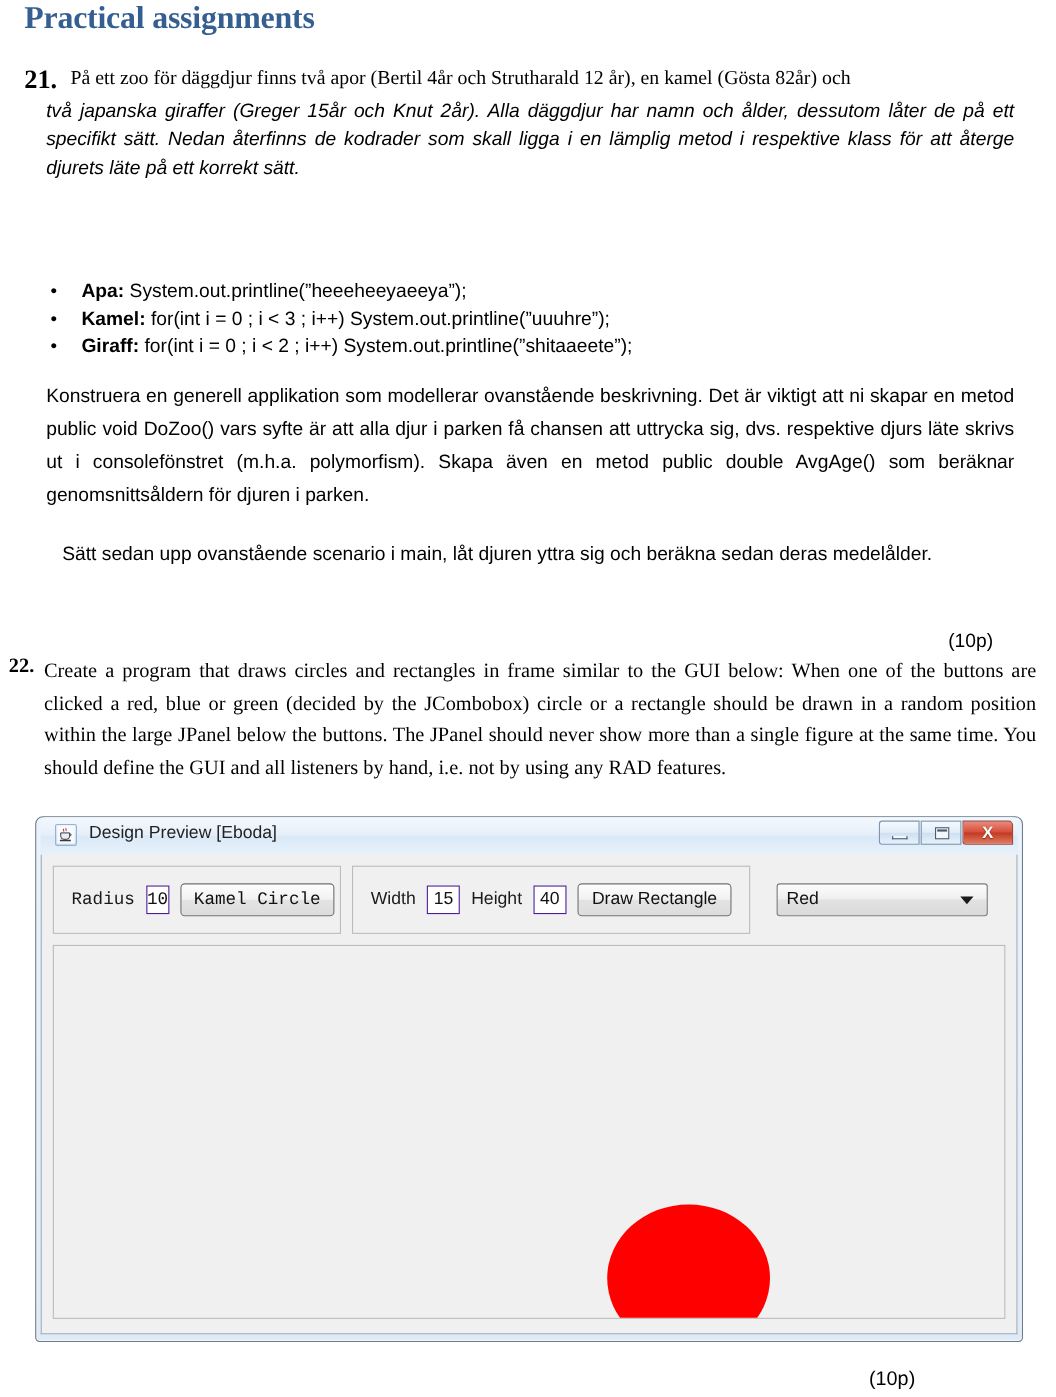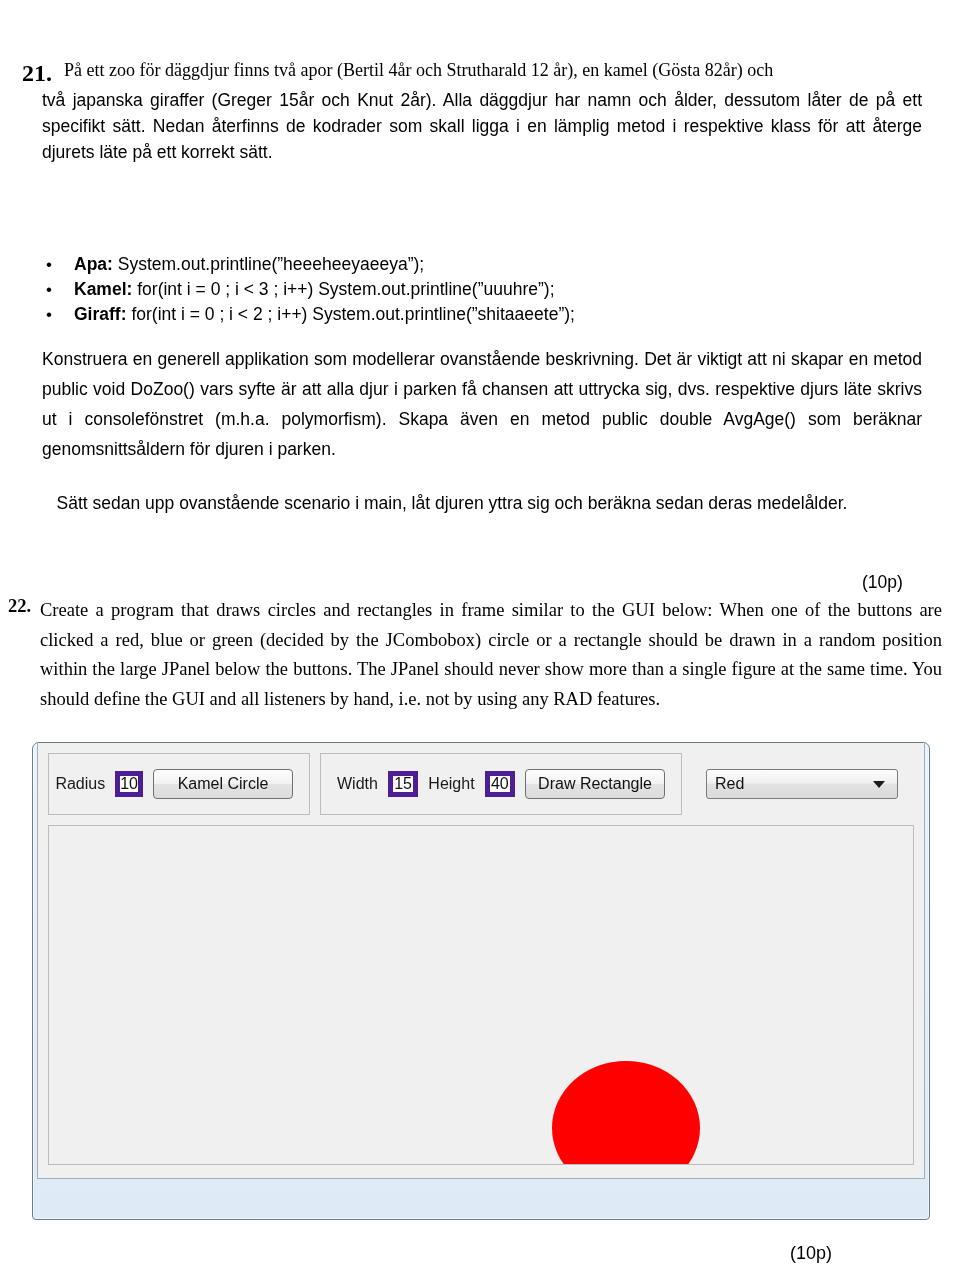--- a/index.html
+++ b/index.html
@@ -33,20 +33,21 @@
   .q21-line1 {
     position:absolute; left:64px; top:4px; width:880px;
     font-family:"Liberation Serif", serif;
     font-size:18px; line-height:21px;
     white-space:nowrap;
   }
   .q21-body {
     position:absolute; left:42px; top:31px; width:880px;
     font-size:17.5px; line-height:26px;
     text-align:justify;
+    font-style:italic;
   }
 
   .bullets {
     position:absolute; left:42px; top:196px; width:900px;
     font-size:17.5px; line-height:25px;
   }
   .bullets .bl { position:relative; padding-left:32px; white-space:nowrap; }
   .bullets .bl .dot {
     position:absolute; left:4px; top:0px;
     font-size:17px; line-height:25px;
@@ -176,29 +177,29 @@
   }
   .group {
     border:1px solid #bcbcbc;
     background:#f0f0f0;
     display:flex;
     align-items:center;
     box-sizing:border-box;
     padding:0 16px;
     gap:10px;
   }
-  .group.g1 { width:262px; justify-content:flex-end; }
+  .group.g1 { width:262px; justify-content:space-between;font-family:Liberation Mono, monospace; }
   .group.g2 { width:362px; justify-content:center; }
   .group.g3 { border:none; background:transparent; flex:1; padding-left:14px; }
 
   .jlabel { font-size:16px; color:#1a1a1a; white-space:nowrap; }
   .jtext {
     width:34px; height:26px;
     background:#ffffff;
-    border:5px solid #4c1d95;
+    border:1px solid #4c1d95;
     box-sizing:border-box;
     font-size:16px;
     display:flex; align-items:center; justify-content:center;
     color:#111;
   }
   .jbutton {
     height:30px;
     min-width:140px;
     padding:0 18px;
     border:1px solid #707070;
@@ -245,20 +246,21 @@
     width:148px; height:134px;
     border-radius:50%;
     background:#ff0000;
   }
 </style>
 </head>
 <body>
 
 <div class="page">
 
+  <div class="doc-title">Practical assignments</div>
 
   <div class="q21">
     <div class="q21-num">21.</div>
     <div class="q21-line1">På ett zoo för däggdjur finns två apor (Bertil 4år och Strutharald 12 år), en kamel (Gösta 82år) och</div>
     <div class="q21-body">två japanska giraffer (Greger 15år och Knut 2år). Alla däggdjur har namn och ålder, dessutom låter de på ett specifikt sätt. Nedan återfinns de kodrader som skall ligga i en lämplig metod i respektive klass för att återge djurets läte på ett korrekt sätt.</div>
 
     <div class="bullets">
       <div class="bl">
         <span class="dot">•</span>
         <b>Apa:</b>
@@ -281,20 +283,44 @@
     <div class="pts-21">(10p)</div>
   </div>
 
   <div class="q22">
     <div class="q22-num">22.</div>
     <div class="q22-body">Create a program that draws circles and rectangles in frame similar to the GUI below: When one of the buttons are clicked a red, blue or green (decided by the  JCombobox) circle or a rectangle should be drawn in a random position within the large JPanel below the buttons. The JPanel should never show more than a single figure at the same time. You should define the GUI and all listeners by hand, i.e. not by using any RAD features.</div>
   </div>
 
   <div class="gui-window">
 
+    <div class="titlebar">
+      <div class="java-icon">
+        <svg width="16" height="16" viewBox="0 0 16 16">
+          <rect x="0" y="0" width="16" height="16" fill="#f7fbff"></rect>
+          <path d="M6 2.5c-1.2 .9 .6 1.6 -.2 2.6" stroke="#c0392b" stroke-width="1" fill="none"></path>
+          <path d="M8.2 1.8c-1.2 .9 .6 1.6 -.2 2.6" stroke="#c0392b" stroke-width="1" fill="none"></path>
+          <path d="M3.2 6.2h8.1v2.9a2.9 2.9 0 0 1 -2.9 2.9H6.1a2.9 2.9 0 0 1 -2.9 -2.9z" fill="#e8eef5" stroke="#3b3b3b" stroke-width="0.9"></path>
+          <path d="M11.4 6.8c1.5 .1 1.8 2 .1 2.3" stroke="#3b3b3b" stroke-width="0.9" fill="none"></path>
+          <rect x="2.4" y="12.4" width="10" height="1.4" fill="#3b3b3b"></rect>
+        </svg>
+      </div>
+      <div class="win-title">Design Preview [Eboda]</div>
+      <div class="win-btns">
+        <div class="wb min">
+          <span class="glyph-min"></span>
+        </div>
+        <div class="wb max">
+          <span class="glyph-max"></span>
+        </div>
+        <div class="wb close">
+          <span class="glyph-x">X</span>
+        </div>
+      </div>
+    </div>
 
     <div class="gui-client">
 
       <div class="toolbar-row">
 
         <div class="group g1">
           <span class="jlabel">Radius</span>
           <span class="jtext">10</span>
           <span class="jbutton">Kamel Circle</span>
         </div>

